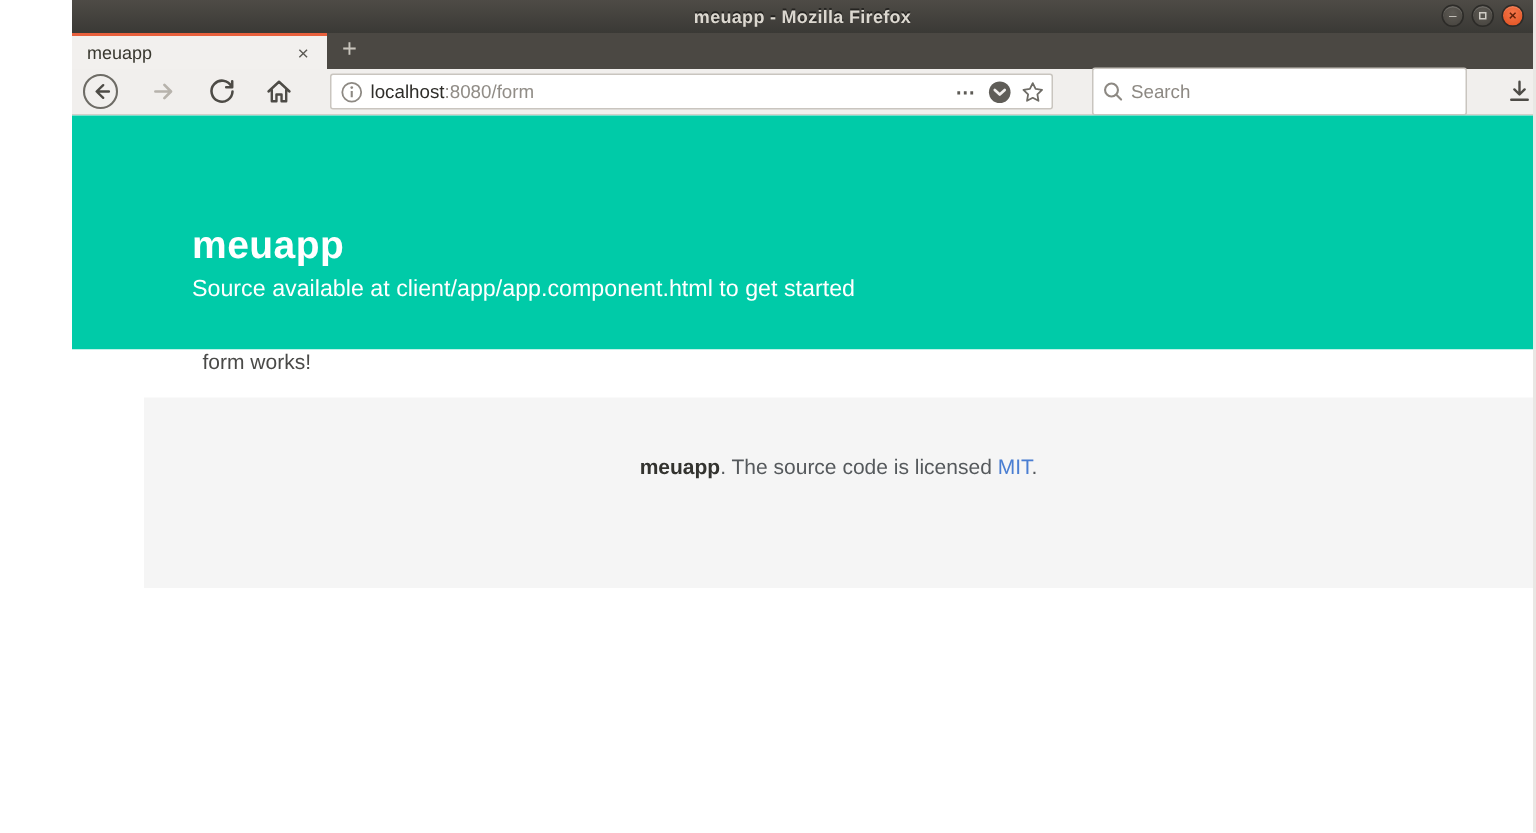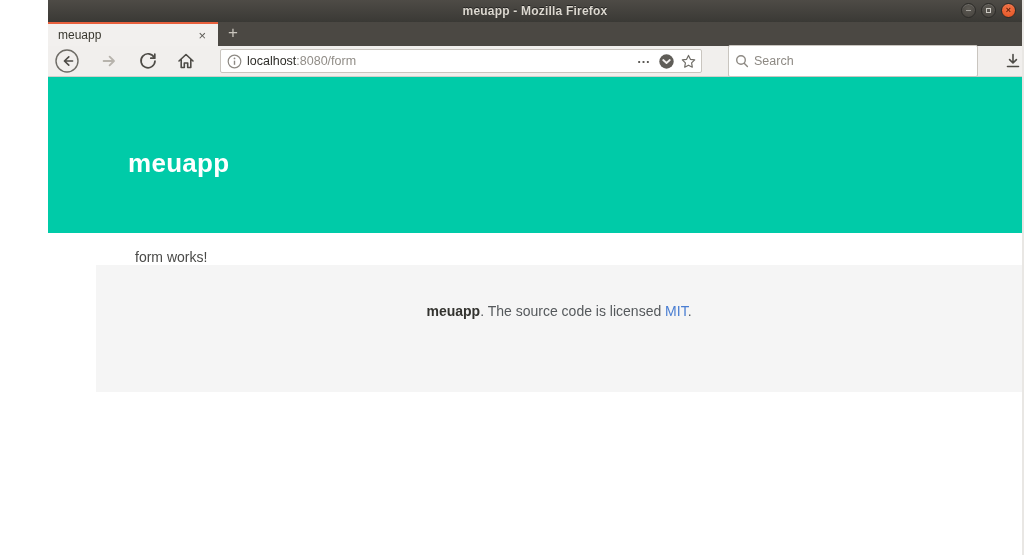--- a/index.html
+++ b/index.html
@@ -86,21 +86,21 @@
     width:0; height:0; border-left:6px solid #fff;
     border-top:4px solid transparent; border-bottom:4px solid transparent; margin-left:2px;
   }
 
   
   .content { flex:1; display:flex; flex-direction:column; background:#fff; }
   .hero { height:156px; flex:0 0 156px; background:#00cba8; color:#fff; padding:72px 0 0 80px; }
   .hero h1 { font-size:26px; font-weight:bold; letter-spacing:.3px; line-height:1.1; }
   .hero p  { font-size:15.5px; margin-top:6px; }
 
-  .works-row { height:32px; flex:0 0 32px; background:#fff; display:flex; align-items:flex-end; padding-left:87px; }
+  .works-row { height:32px; flex:0 0 32px; background:#fff; display:flex; align-items:flex-start; padding-left:87px; }
   .works-text { font-size:14px; color:#4a4a48; }
 
   .footer-block { height:127px; flex:0 0 127px; background:#f5f5f5; padding-top:38px; text-align:center;margin-left:48px; }
   .footer-line { font-size:14px; color:#55595c; }
   .footer-app { font-weight:bold; color:#33332f; }
   .footer-link { color:#4a7ed2; text-decoration:none; cursor:pointer; }
 
   .below { flex:1; background:#fff; }
 </style>
 </head>
@@ -228,20 +228,21 @@
         </svg>
       </div>
 
     </div>
   </div>
 
   <div class="content">
 
     <div class="hero">
       <h1>meuapp</h1>
+      <p>Source available at client/app/app.component.html to get started</p>
     </div>
 
     <div class="works-row">
       <span class="works-text">form works!</span>
     </div>
 
     <div class="footer-block">
       <div class="footer-line"><span class="footer-app">meuapp</span><span>. The source code is licensed </span><a class="footer-link">MIT</a><span>.</span></div>
     </div>
 

